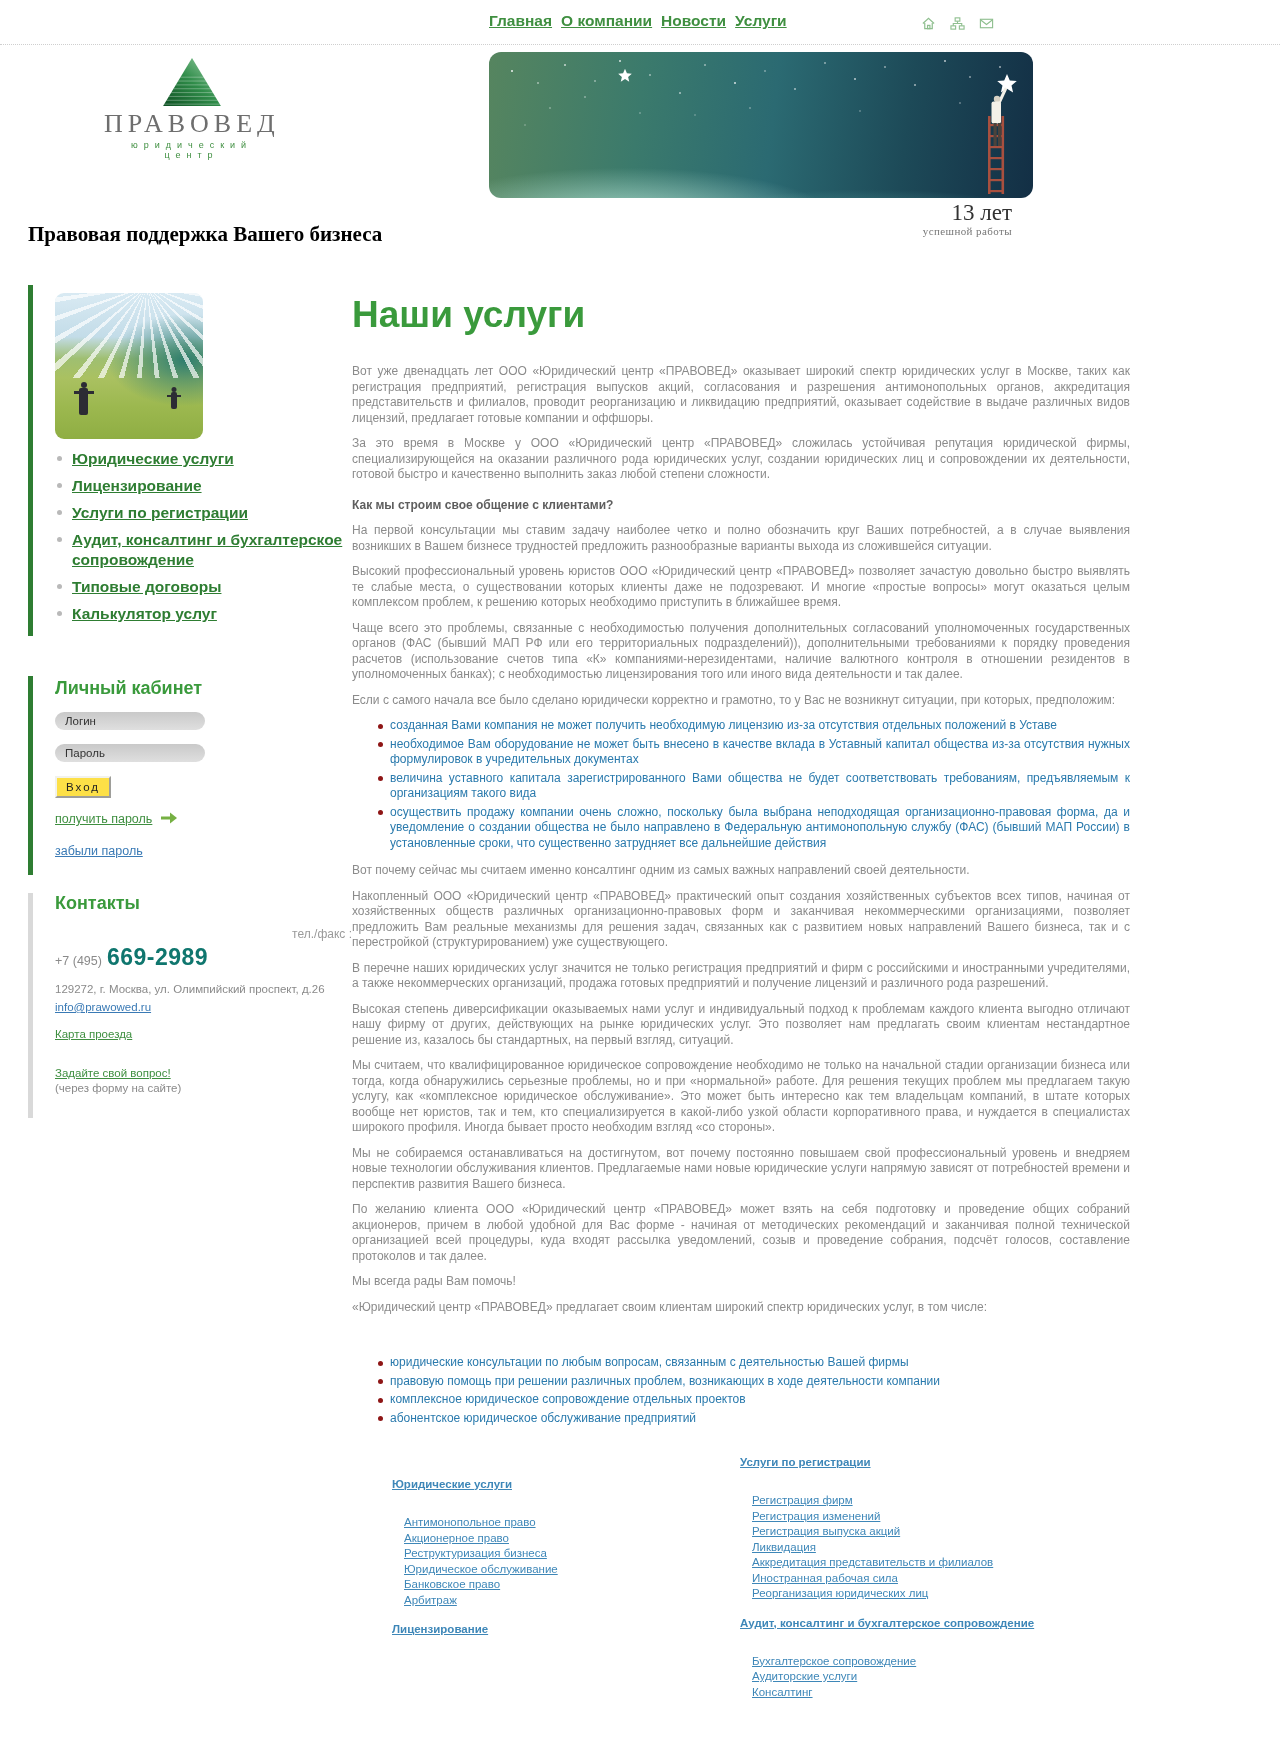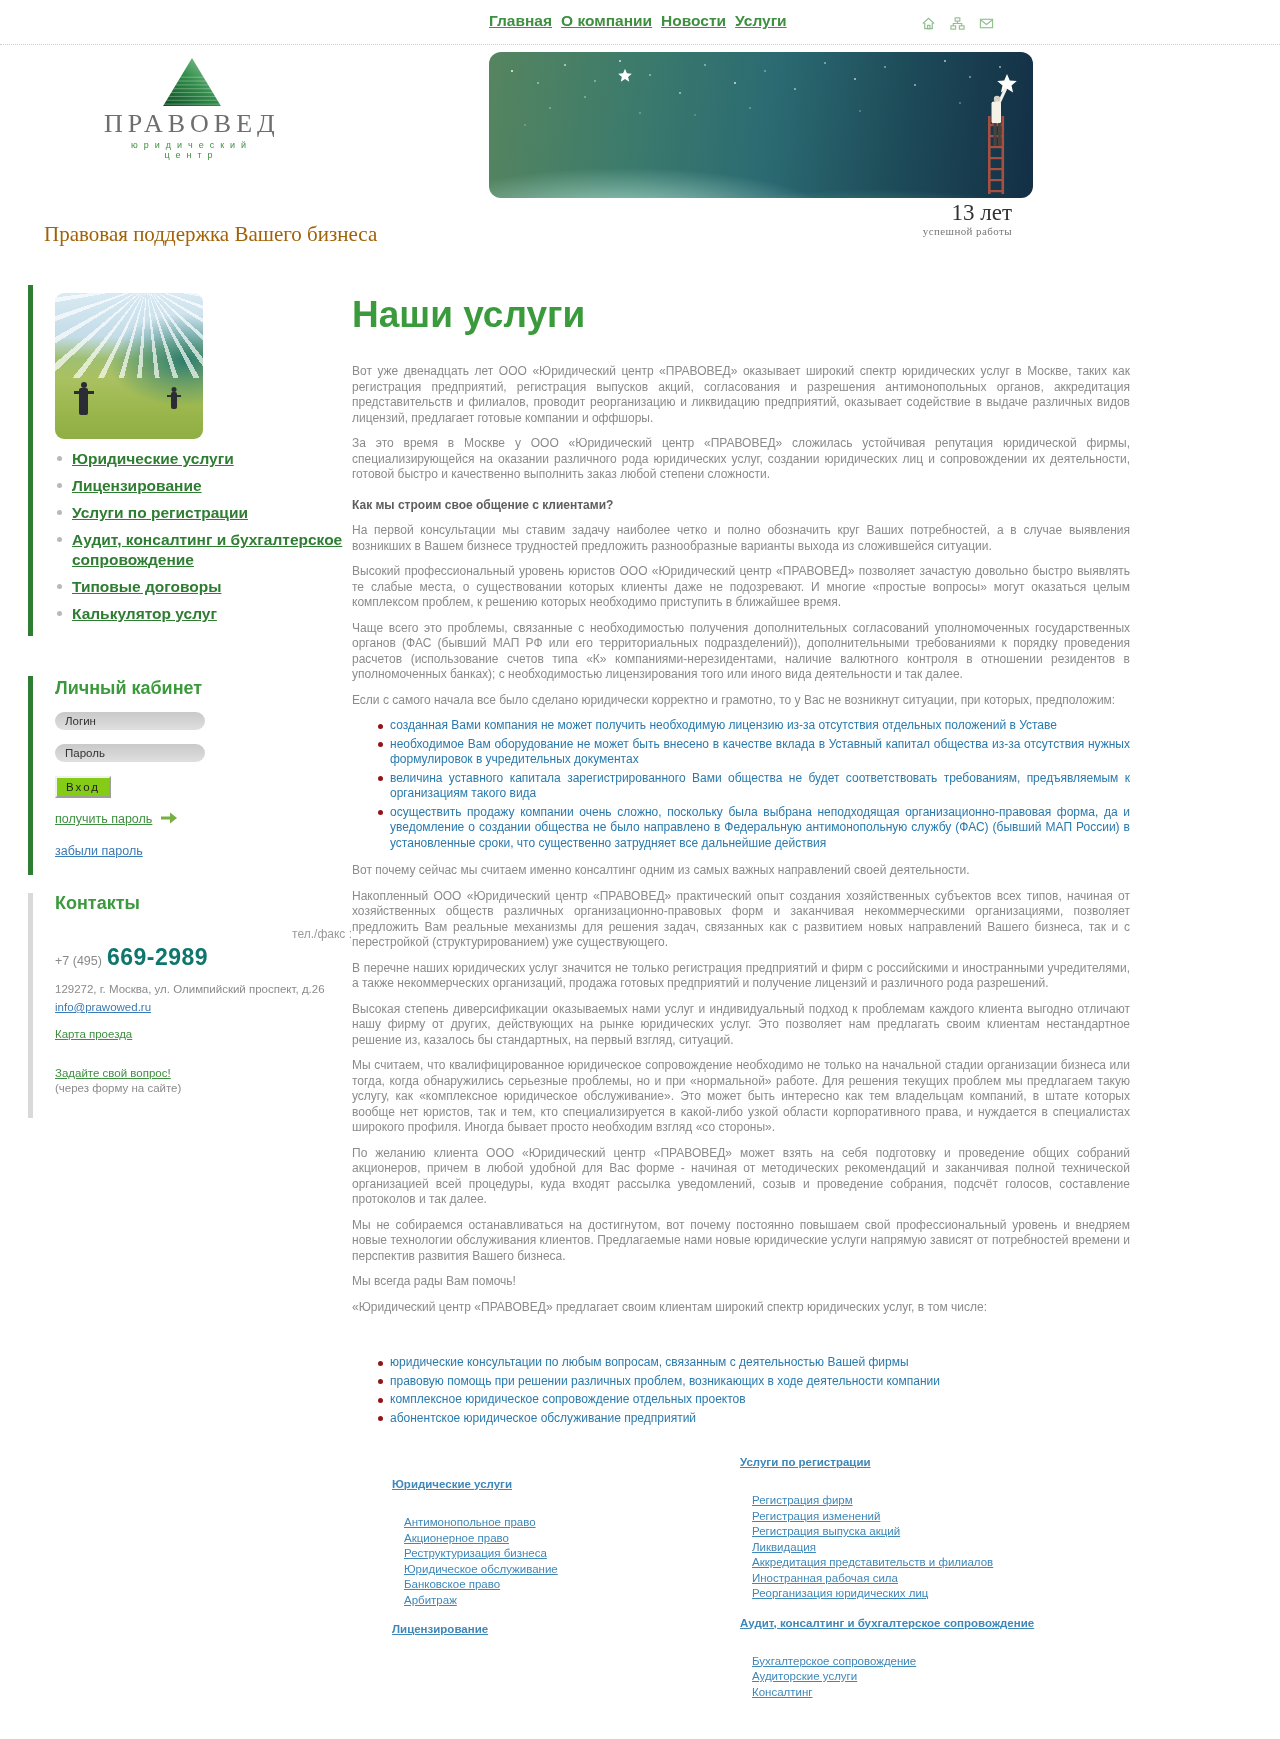--- a/index.html
+++ b/index.html
@@ -37,22 +37,22 @@
       60px 55px 0 rgba(255,255,255,.35), 150px 60px 0 rgba(255,255,255,.3), 260px 55px 0 rgba(255,255,255,.35),
       370px 58px 0 rgba(255,255,255,.3), 470px 50px 0 rgba(255,255,255,.35), 35px 72px 0 rgba(255,255,255,.25),
       95px 44px 0 rgba(255,255,255,.4), 205px 62px 0 rgba(255,255,255,.25); }
   .star-left-svg { position:absolute; left:128px; top:16px; }
   .ladder-man { position:absolute; right:8px; top:20px; }
 
   .years { position:absolute; left:860px; top:200px; width:152px; text-align:right; font-family:"Liberation Serif", serif; }
   .years-big { font-size:23px; color:#333; line-height:1.1; }
   .years-small { font-size:11px; color:#777; letter-spacing:.4px; }
 
-  .tagline { position:absolute; left:44px; top:222px; margin:0; font-family:"Liberation Serif", serif;
-    font-weight:normal; font-size:21px; color:#a16207; }
+  .tagline { position:absolute; left:28px; top:222px; margin:0; font-family:"Liberation Serif", serif;
+    font-weight:bold; font-size:21px; color:#000000; }
 
   
   .content { display:flex; align-items:flex-start; }
   aside { flex:none; width:324px; margin-left:28px; }
   main { flex:none; width:778px; }
 
   .side-block { border-left:5px solid #2e7d32; padding-left:22px; }
   .menu-block { margin-top:7px; padding-top:8px; padding-bottom:12px; }
   .side-art { position:relative; width:148px; height:146px; border-radius:9px; overflow:hidden; margin-bottom:10px;
     background:
@@ -73,21 +73,21 @@
   .side-menu li { position:relative; padding-left:17px; margin-top:7px; line-height:1.25; }
   .side-menu li::before { content:''; position:absolute; left:2px; top:7px; width:5px; height:5px; border-radius:50%; background:#b9b9b9; }
   .side-menu a { color:#2e7d32; font-weight:bold; font-size:15.5px; text-decoration:underline; }
 
   .account-block { margin-top:40px; padding-top:2px; padding-bottom:16px; }
   .green-head { color:#3a9a3c; font-size:18px; font-weight:bold; margin:0 0 13px; }
   .field input { display:block; width:150px; height:18px; border:none; border-radius:9px;
     background:linear-gradient(#c9c9c9,#dfdfdf); font-size:11.5px; color:#333; padding:0 10px; margin:0 0 14px;
     font-family:"Liberation Sans", sans-serif; outline:none; }
   .btn-login { display:inline-block; font-size:11.5px; letter-spacing:2px; padding:3px 9px; color:#222;
-    background:#84cc16; border:2px outset #f2f2ec; font-family:"Liberation Sans", sans-serif; cursor:pointer; margin-bottom:12px; }
+    background:#fde047; border:2px outset #f2f2ec; font-family:"Liberation Sans", sans-serif; cursor:pointer; margin-bottom:12px; }
   .get-pass-row { display:flex; align-items:center; gap:8px; margin-bottom:13px; }
   .get-pass { color:#3f8f40; font-size:12.5px; text-decoration:underline; }
   .forgot { color:#3a7ab5; font-size:12.5px; text-decoration:underline; }
 
   .contacts-block { border-left-color:#d9d9d9; margin-top:18px; padding-bottom:24px; }
   .phone-label { color:#9a9a9a; font-size:12px; margin-bottom:3px;text-align:right; }
   .phone-line { display:flex; align-items:baseline; gap:5px; margin-bottom:12px; }
   .phone-prefix { color:#8a8a8a; font-size:12.5px; }
   .phone-num { color:#0f766e; font-size:23px; font-weight:bold; letter-spacing:.5px; }
   .address { color:#8a8a8a; font-size:11.5px; margin-bottom:2px; }
@@ -285,22 +285,22 @@
         <li>необходимое Вам оборудование не может быть внесено в качестве вклада в Уставный капитал общества из-за отсутствия нужных формулировок в учредительных документах</li>
         <li>величина уставного капитала зарегистрированного Вами общества не будет соответствовать требованиям, предъявляемым к организациям такого вида</li>
         <li>осуществить продажу компании очень сложно, поскольку была выбрана неподходящая организационно-правовая форма, да и уведомление о создании общества не было направлено в Федеральную антимонопольную службу (ФАС) (бывший МАП России) в установленные сроки, что существенно затрудняет все дальнейшие действия</li>
       </ul>
 
       <p>Вот почему сейчас мы считаем именно консалтинг одним из самых важных направлений своей деятельности.</p>
       <p>Накопленный ООО «Юридический центр «ПРАВОВЕД» практический опыт создания хозяйственных субъектов всех типов, начиная от хозяйственных обществ различных организационно-правовых форм и заканчивая некоммерческими организациями, позволяет предложить Вам реальные механизмы для решения задач, связанных как с развитием новых направлений Вашего бизнеса, так и с перестройкой (структурированием) уже существующего.</p>
       <p>В перечне наших юридических услуг значится не только регистрация предприятий и фирм с российскими и иностранными учредителями, а также некоммерческих организаций, продажа готовых предприятий и получение лицензий и различного рода разрешений.</p>
       <p>Высокая степень диверсификации оказываемых нами услуг и индивидуальный подход к проблемам каждого клиента выгодно отличают нашу фирму от других, действующих на рынке юридических услуг. Это позволяет нам предлагать своим клиентам нестандартное решение из, казалось бы стандартных, на первый взгляд, ситуаций.</p>
       <p>Мы считаем, что квалифицированное юридическое сопровождение необходимо не только на начальной стадии организации бизнеса или тогда, когда обнаружились серьезные проблемы, но и при «нормальной» работе. Для решения текущих проблем мы предлагаем такую услугу, как «комплексное юридическое обслуживание». Это может быть интересно как тем владельцам компаний,  в штате которых вообще нет юристов, так и тем, кто специализируется в какой-либо узкой области корпоративного права, и нуждается в специалистах широкого профиля. Иногда бывает просто необходим взгляд «со стороны».</p>
+      <p>Мы не собираемся останавливаться на достигнутом, вот почему постоянно повышаем свой профессиональный уровень и внедряем новые технологии обслуживания клиентов. Предлагаемые нами новые юридические услуги напрямую зависят от потребностей времени и перспектив развития Вашего бизнеса.</p>
       <p>По желанию клиента ООО «Юридический центр «ПРАВОВЕД» может взять на себя подготовку и проведение общих собраний акционеров, причем в любой удобной для Вас форме - начиная от методических рекомендаций и заканчивая полной технической организацией всей процедуры, куда входят рассылка уведомлений, созыв и проведение собрания, подсчёт голосов, составление протоколов и так далее.</p>
-      <p>Мы не собираемся останавливаться на достигнутом, вот почему постоянно повышаем свой профессиональный уровень и внедряем новые технологии обслуживания клиентов. Предлагаемые нами новые юридические услуги напрямую зависят от потребностей времени и перспектив развития Вашего бизнеса.</p>
       <p>Мы  всегда рады Вам помочь!</p>
       <p>«Юридический центр «ПРАВОВЕД» предлагает своим клиентам широкий спектр юридических услуг, в том числе:</p>
 
       <ul class="red-bullets second">
         <li>юридические консультации по любым вопросам, связанным с деятельностью Вашей фирмы</li>
         <li>правовую помощь при решении различных проблем, возникающих в ходе деятельности компании</li>
         <li>комплексное юридическое сопровождение отдельных проектов</li>
         <li>абонентское юридическое обслуживание предприятий</li>
       </ul>
 

